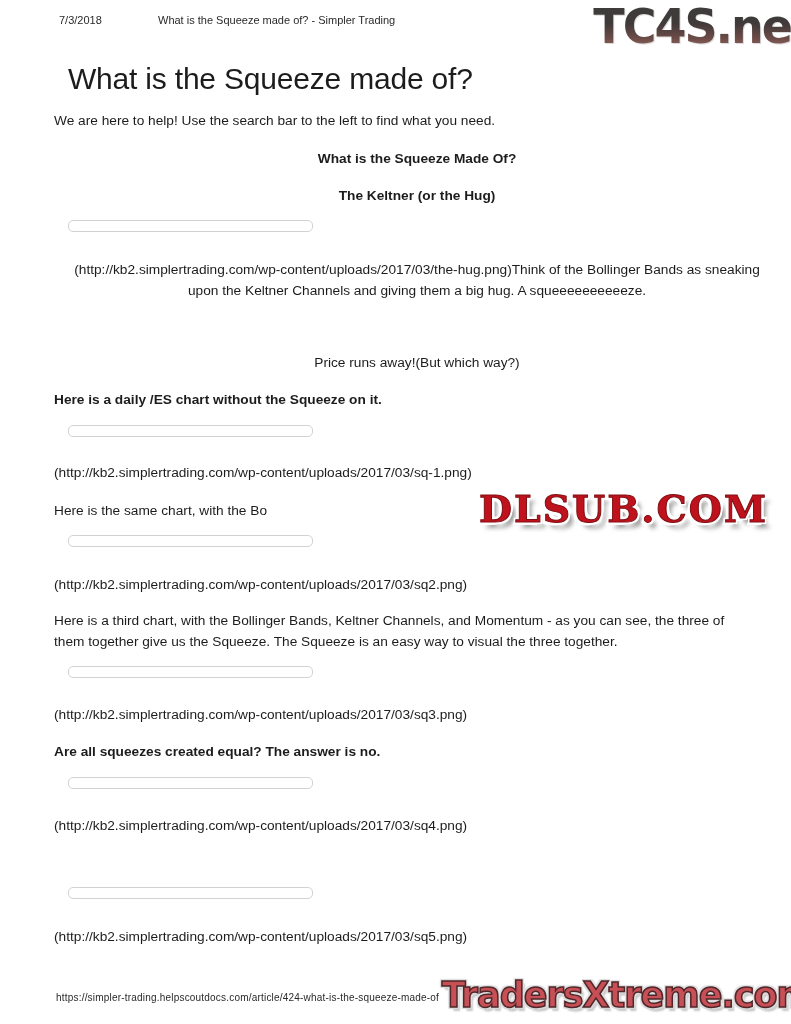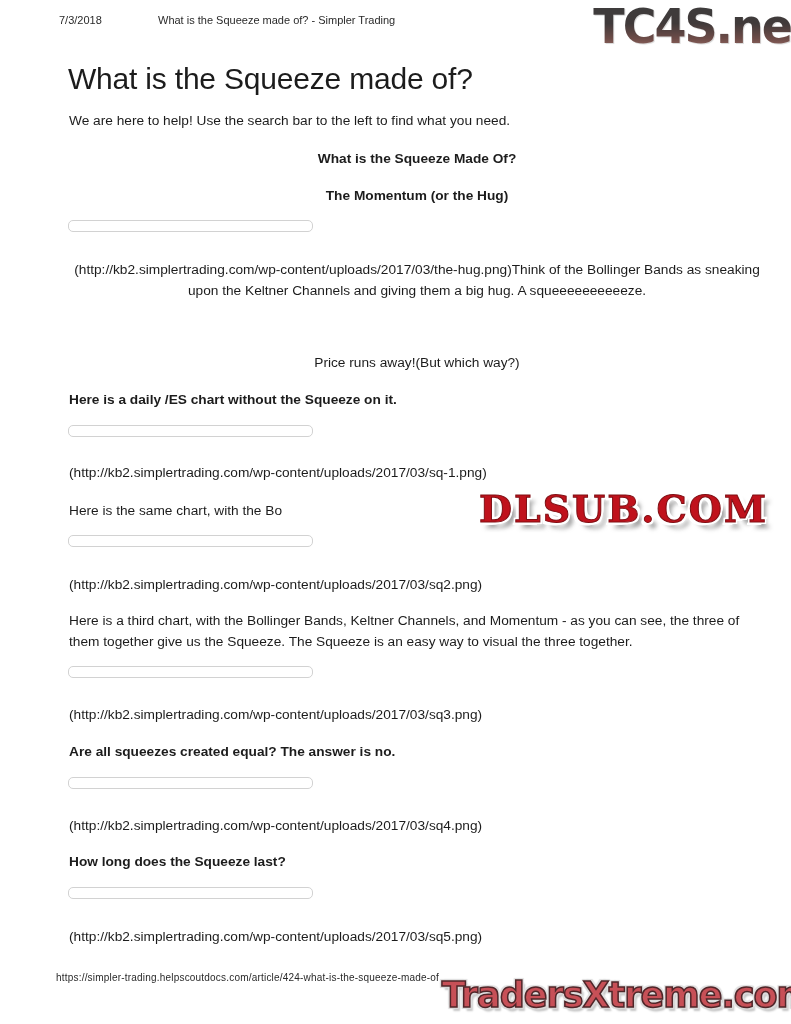--- a/index.html
+++ b/index.html
@@ -19,21 +19,21 @@
     position:absolute;top:-2px;right:3px;
     font-family:"DejaVu Sans",sans-serif;font-weight:bold;
     font-size:46px;letter-spacing:-2px;line-height:54px;
     background:linear-gradient(180deg,#3d3d3d 0%,#403a3a 45%,#6e4c48 72%,#a0736b 94%);
     -webkit-background-clip:text;background-clip:text;color:transparent;
     transform:scaleY(1.05);transform-origin:top right;
     filter:drop-shadow(1px 1px 0 rgba(190,190,190,.55));
   }
   
   .h1{position:absolute;left:45px;top:61px;font-size:30px;line-height:36px;letter-spacing:-.2px;font-weight:400;white-space:nowrap;}
-  .t{position:absolute;left:46px;font-size:13.7px;line-height:21px;white-space:nowrap;}
+  .t{position:absolute;left:31px;font-size:13.7px;line-height:21px;white-space:nowrap;}
   .wrap{white-space:normal;}
   .center{left:45px;width:698px;text-align:center;}
   .bold{font-weight:bold;}
   .ph{
     position:absolute;left:45px;width:243px;height:10px;
     border:1px solid var(--placeholder-border,#d2d2d2);
     border-radius:5px;background:#fff;
   }
   
   .dlsub{
@@ -54,37 +54,37 @@
     font-family:"DejaVu Sans",sans-serif;font-weight:bold;
     font-size:35px;letter-spacing:-1px;line-height:46px;
     color:var(--tradersxtreme-red,#c75057);
     -webkit-text-stroke:1.5px #4f2629;
     text-shadow:
       -2px -2px 1px #e0e0e0,2px -2px 1px #e0e0e0,
       -2px 2px 1px #dadada,2px 2px 1px #dadada,
       3px 4px 2px #c6c6c6;
   }
   
-  .furl{position:absolute;left:33px;top:972px;font-size:10px;letter-spacing:.2px;color:#2a2a2a;white-space:nowrap;}
+  .furl{position:absolute;left:33px;top:992px;font-size:10px;letter-spacing:.2px;color:#2a2a2a;white-space:nowrap;}
 </style>
 </head>
 <body>
 
 <div class="page">
 
   <div class="hdr-date">7/3/2018</div>
   <div class="hdr-title">What is the Squeeze made of? - Simpler Trading</div>
   <div class="tc4s">TC4S.net</div>
 
   <div class="h1">What is the Squeeze made of?</div>
 
   <div class="t" style="top:110px">We are here to help! Use the search bar to the left to find what you need.</div>
 
   <div class="t center bold" style="top:148px">What is the Squeeze Made Of?</div>
-  <div class="t center bold" style="top:185px">The Momentum (or the Hug)</div>
+  <div class="t center bold" style="top:185px">The Keltner (or the Hug)</div>
 
   <div class="ph" style="top:220px"></div>
 
   <div class="t center wrap" style="top:259px">(http://kb2.simplertrading.com/wp-content/uploads/2017/03/the-hug.png)Think of the Bollinger Bands as sneaking upon the Keltner Channels and giving them a big hug. A squeeeeeeeeeeze.</div>
 
   <div class="t center" style="top:352px">Price runs away!(But which way?)</div>
 
   <div class="t bold" style="top:389px">Here is a daily /ES chart without the Squeeze on it.</div>
 
   <div class="ph" style="top:425px"></div>
@@ -104,21 +104,20 @@
   <div class="ph" style="top:666px"></div>
 
   <div class="t" style="top:704px">(http://kb2.simplertrading.com/wp-content/uploads/2017/03/sq3.png)</div>
 
   <div class="t bold" style="top:741px">Are all squeezes created equal? The answer is no.</div>
 
   <div class="ph" style="top:777px"></div>
 
   <div class="t" style="top:815px">(http://kb2.simplertrading.com/wp-content/uploads/2017/03/sq4.png)</div>
 
-  <div class="t bold" style="top:851px">How long does the Squeeze last?</div>
 
   <div class="ph" style="top:887px"></div>
 
   <div class="t" style="top:926px">(http://kb2.simplertrading.com/wp-content/uploads/2017/03/sq5.png)</div>
 
   <div class="furl">https://simpler-trading.helpscoutdocs.com/article/424-what-is-the-squeeze-made-of</div>
   <div class="txtreme">TradersXtreme.com</div>
 
 </div>
 

